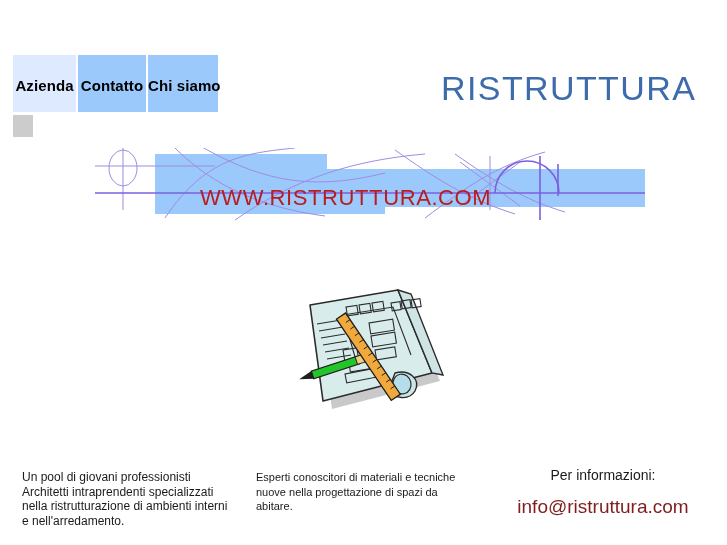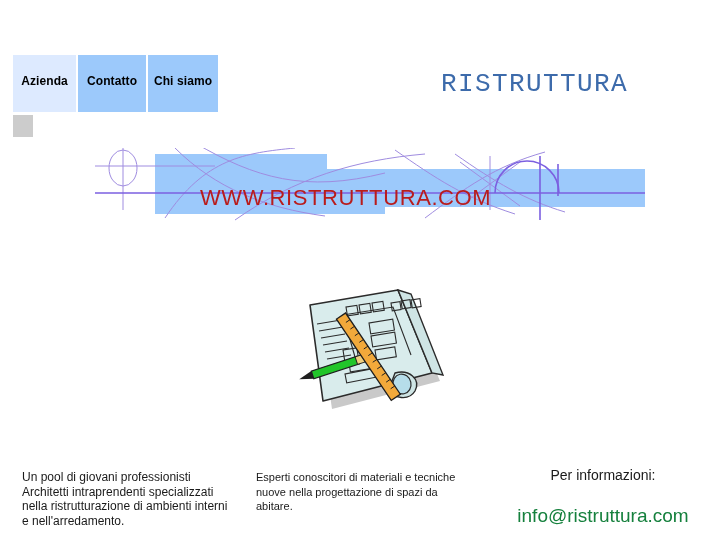--- a/index.html
+++ b/index.html
@@ -29,25 +29,25 @@
     height: 57px;
     background: #9cc9fb;
     position: relative;
     cursor: pointer;
   }
   .nav-tab.active {
     background: #ddeaff;
   }
   .nav-tab .nav-label {
     position: absolute;
-    bottom: 24px;
+    bottom: 18px;
     left: 0;
     right: 0;
     text-align: center;
-    font-size: 12px;
+    font-size: 15px;
     font-weight: bold;
     color: #000000;
     letter-spacing: 0.1px;
     font-family: "Liberation Sans", sans-serif;
     white-space: nowrap;
   }
   .tab-w-azienda { width: 63px; }
   .tab-w-lavori  { width: 68px; }
   .tab-w-chi     { width: 70px; }
   .tab-w-cont    { width: 68px; }
@@ -59,24 +59,24 @@
     width: 20px;
     height: 22px;
     background: #cccccc;
   }
 
   
   .site-title {
     position: absolute;
     left: 441px;
     top: 69px;
-    font-size: 26px;
+    font-size: 34px;
     color: #3d6bab;
     letter-spacing: 1.4px;
-    font-family: Liberation Mono, monospace;
+    font-family: Liberation Sans, sans-serif;
     white-space: nowrap;
   }
 
   
   .banner {
     position: absolute;
     left: 95px;
     top: 148px;
     width: 550px;
     height: 78px;
@@ -137,23 +137,23 @@
     text-align: center;
     font-family: "Liberation Sans", sans-serif;
   }
   .info-label {
     font-size: 14px;
     color: #1a1a1a;
     display: block;
   }
   .email-link {
     display: block;
-    margin-top: 22px;
+    margin-top: 13px;
     font-size: 19px;
-    color: #15803d;
+    color: #7f1d1d;
     text-decoration: none;
     font-family: "Liberation Sans", sans-serif;
     white-space: nowrap;
   }
 </style>
 </head>
 <body>
 
 <div class="nav">
   <div class="nav-tab active tab-w-azienda">

